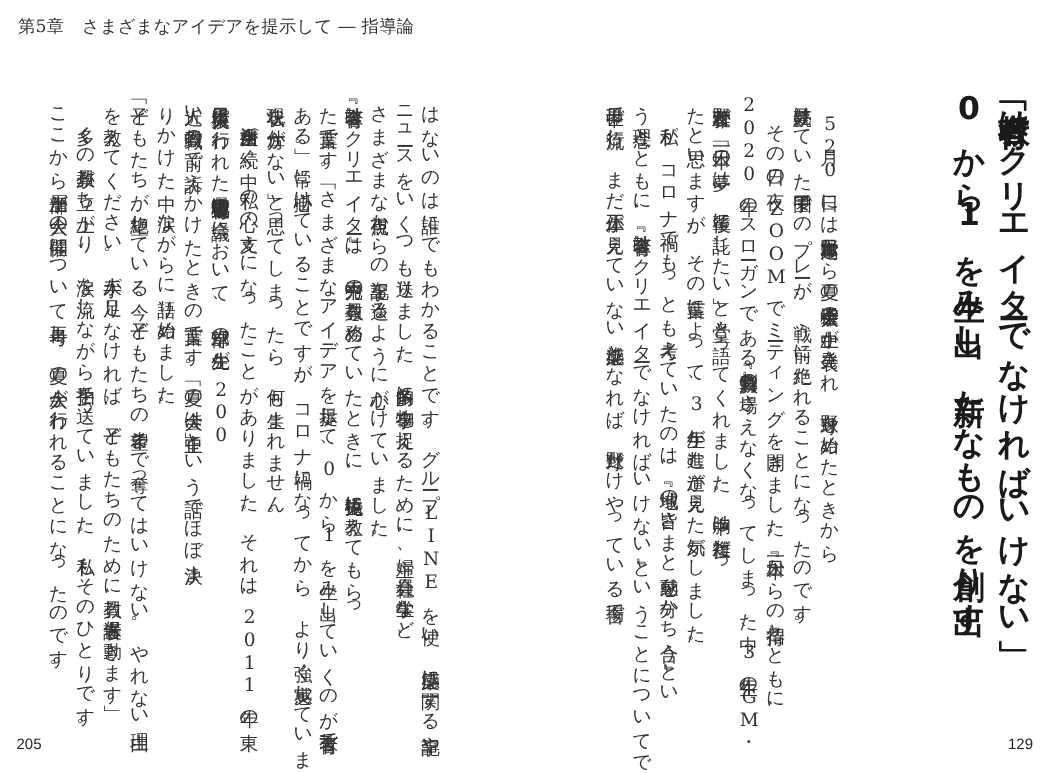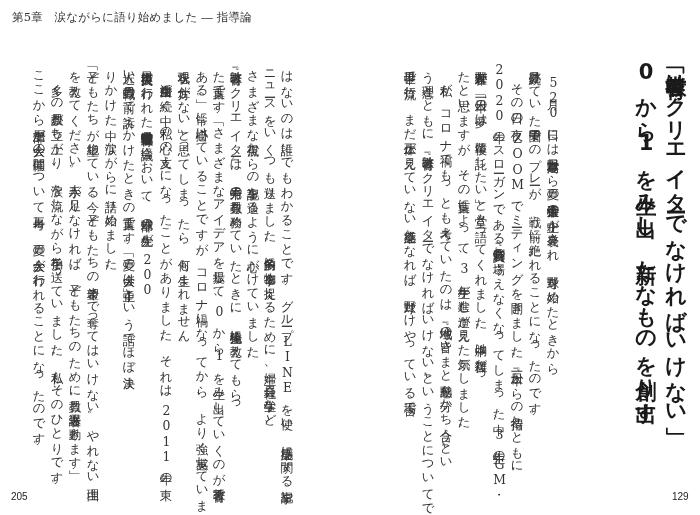--- a/index.html
+++ b/index.html
@@ -55,21 +55,21 @@
       width: 24px;
       height: 430px;
       white-space: nowrap;
       color: #1a1a1a;
       letter-spacing: -0.3px;
     }
   </style>
 </head>
 <body>
 
-<div class="running-head">第5章　涙ながらに語り始めました ― 指導論</div>
+<div class="running-head">第5章　さまざまなアイデアを提示して ― 指導論</div>
 
 <div class="headline" style="left:664px;">「教育者はクリエイターでなければいけない」</div>
 <div class="headline" style="left:634px;">0から1を生み出し、新たなものを創り出す</div>
 
 <div>
   <div class="col" style="left:546px;">　5月20日には日本高野連から夏の選手権大会の中止が発表され、野球を始めたときから</div>
   <div class="col" style="left:528px;">夢見続けていた甲子園でのプレーが、戦う前に絶たれることになったのです。</div>
   <div class="col" style="left:510px;">　その日の夜、ZOOMでミーティングを開きました。『日本一からの招待』とともに、</div>
   <div class="col" style="left:492px;">2020年のスローガンである『真剣勝負』の場さえなくなってしまった中、3年生のGM・</div>
   <div class="col" style="left:474px;">菅野友雅が、「日本一の夢は、後輩に託したい」と堂々と語ってくれました。胸中は複雑だっ</div>

